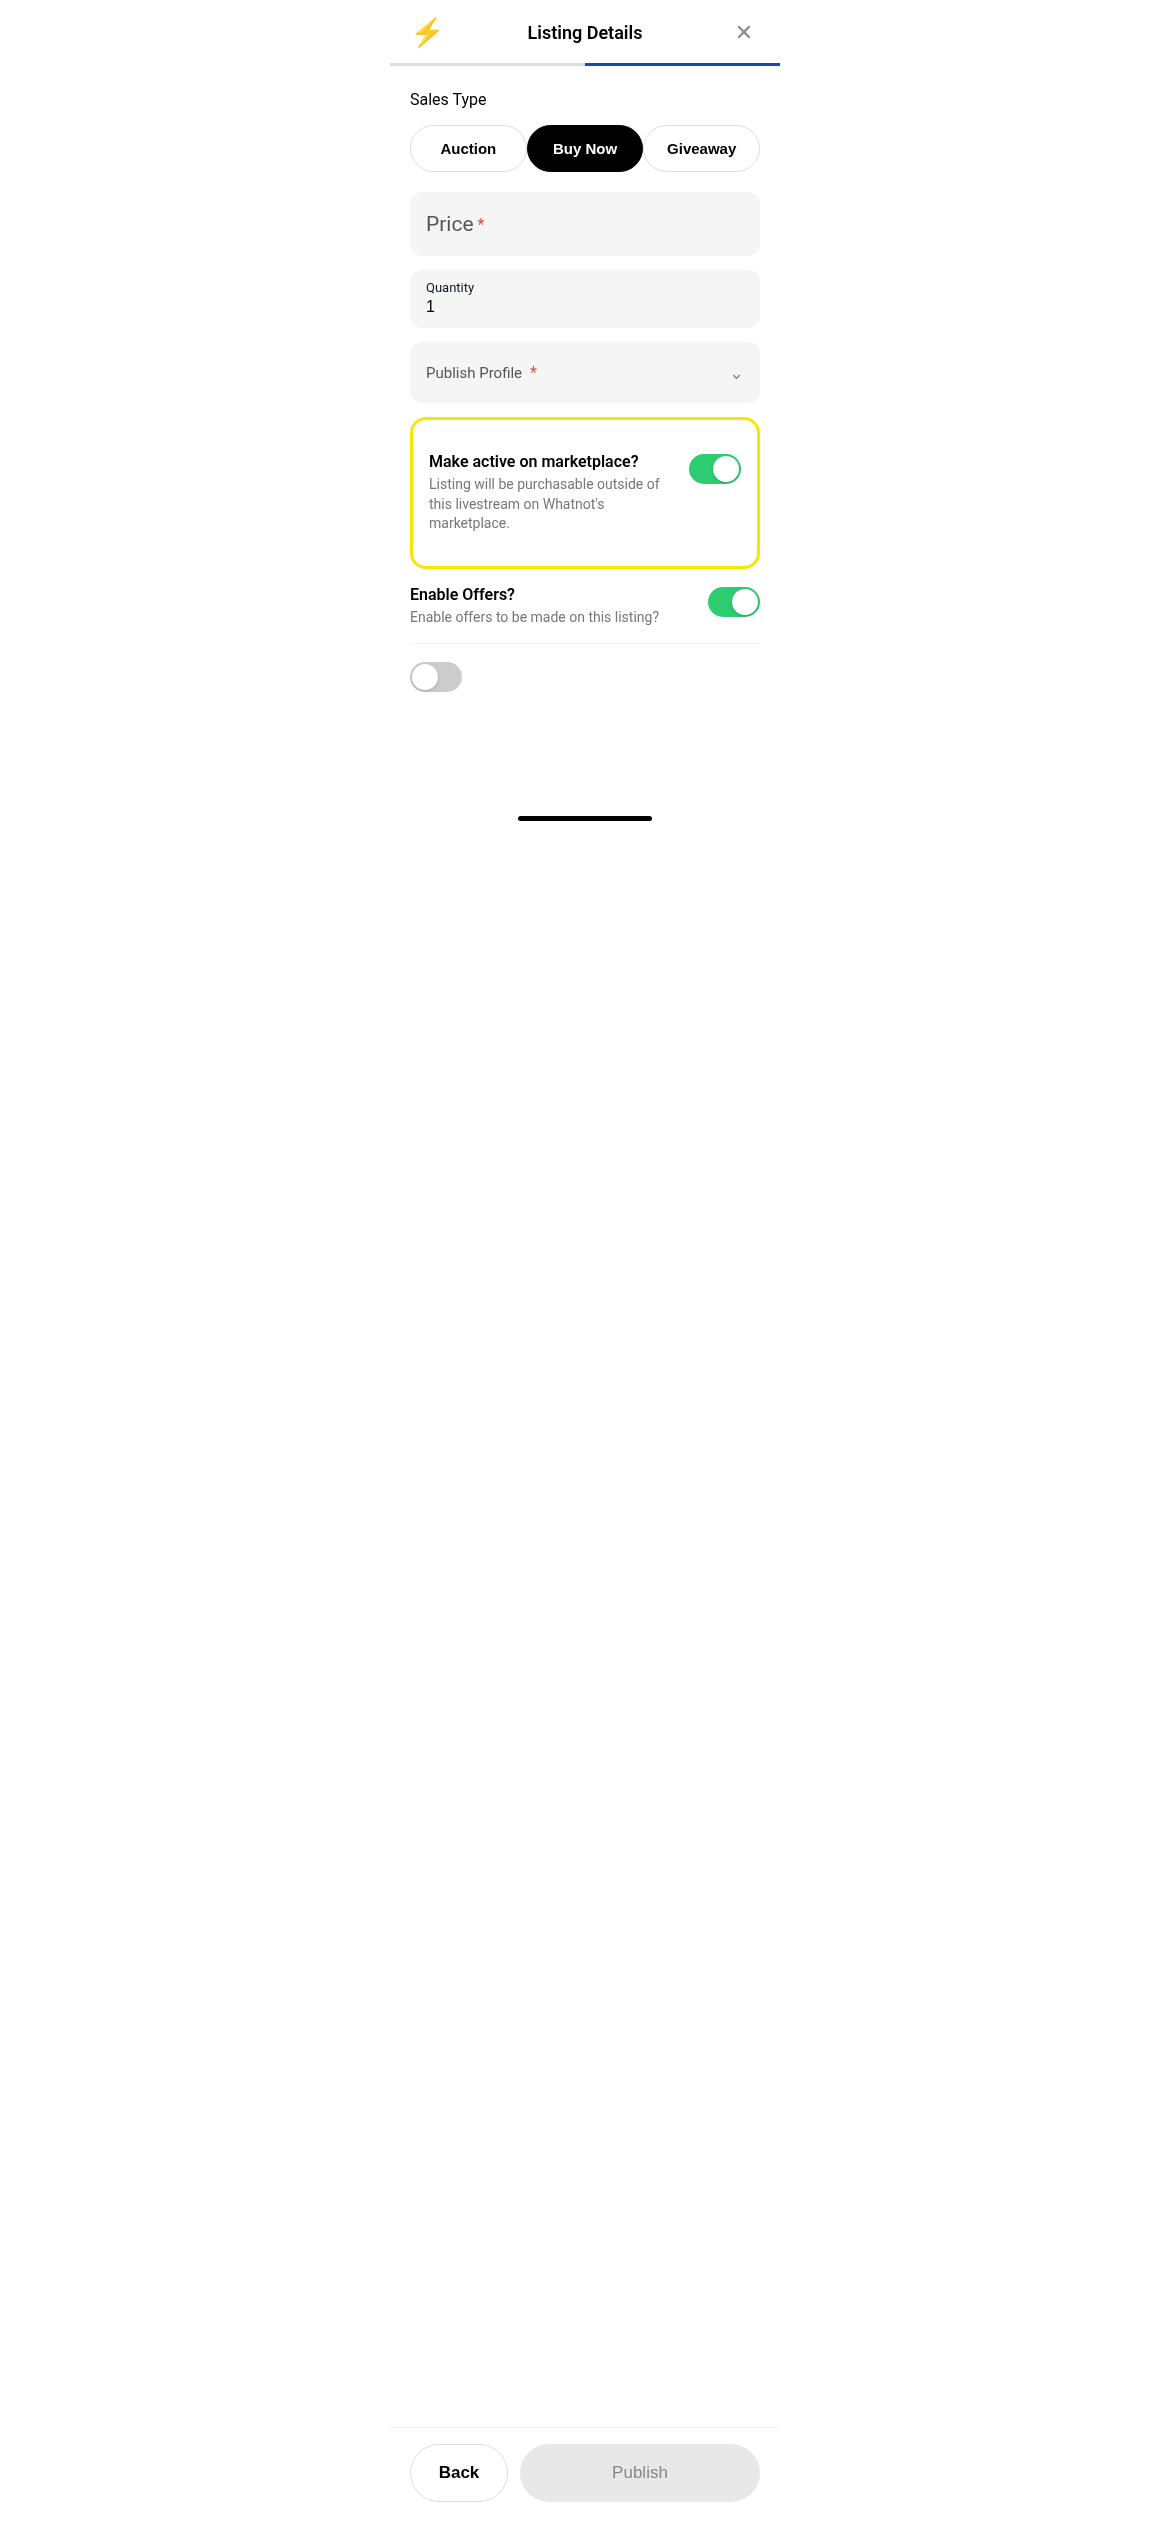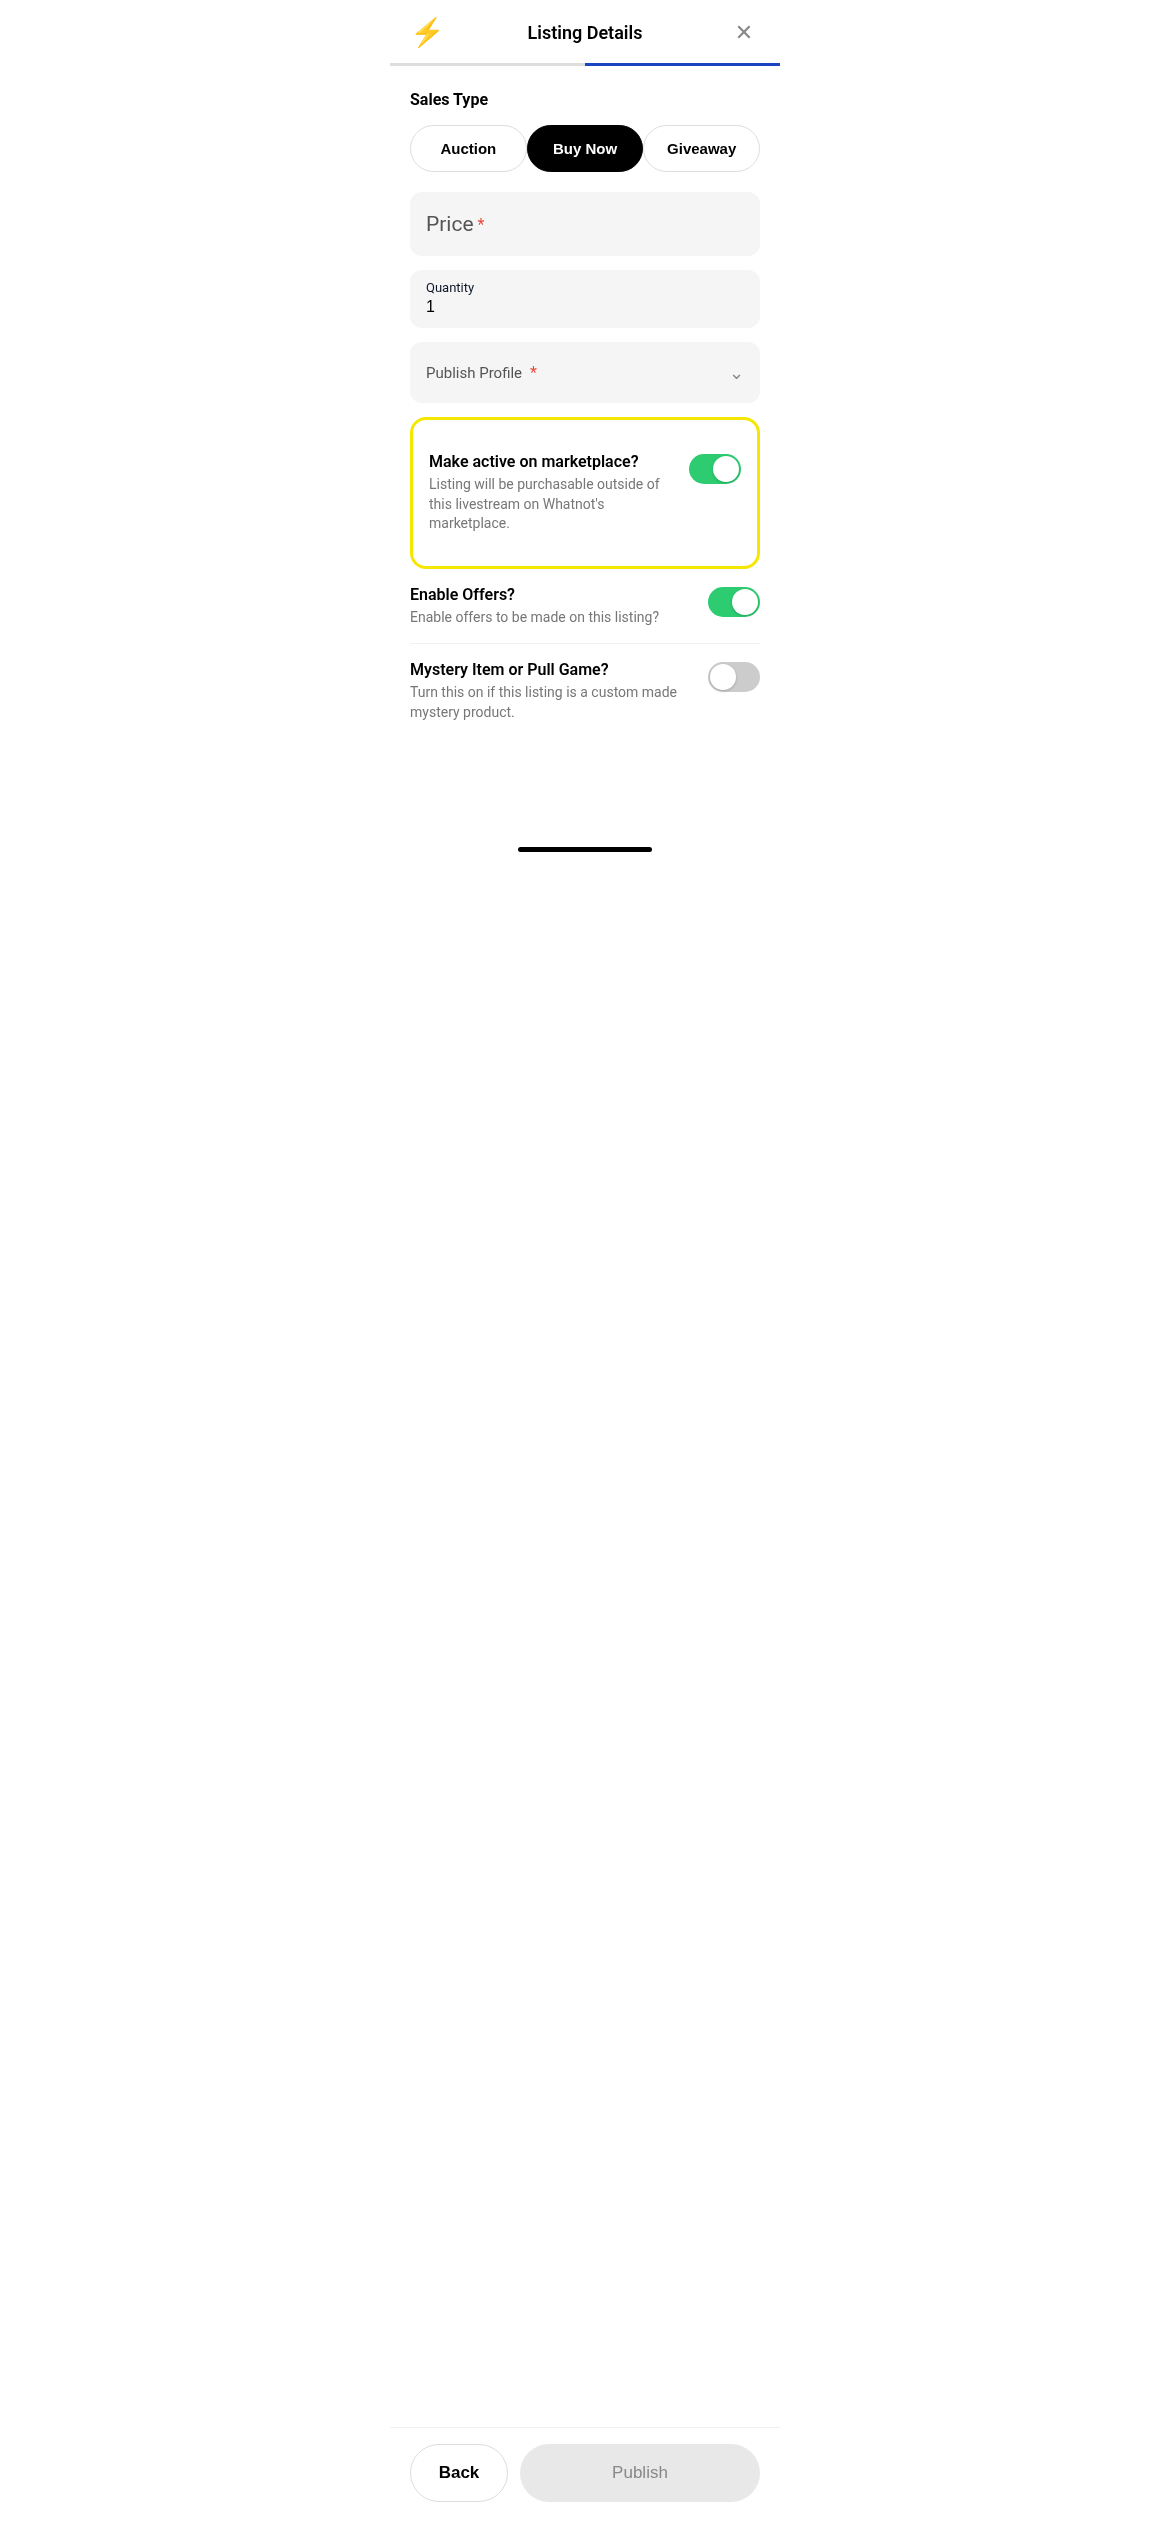--- a/index.html
+++ b/index.html
@@ -69,21 +69,21 @@
       height: 3px;
       background: #1a44c2;
     }
 
     .content {
       padding: 24px 20px 100px 20px;
     }
 
     .section-label {
       font-size: 16px;
-      font-weight: 700;
+      font-weight: 400;
       color: #000;
       margin-bottom: 16px;
     }
 
     .sales-type-buttons {
       display: flex;
       margin-bottom: 20px;
     }
 
     .sales-type-btn {
@@ -368,24 +368,20 @@
 
   <div class="standalone-toggle-row">
     <div class="toggle-text">
       <div class="toggle-title">Enable Offers?</div>
       <div class="toggle-description">Enable offers to be made on this listing?</div>
     </div>
     <div class="toggle-switch on"></div>
   </div>
 
   <div class="standalone-toggle-row">
-    <div class="toggle-text">
-      <div class="toggle-title">Mystery Item or Pull Game?</div>
-      <div class="toggle-description">Turn this on if this listing is a custom made mystery product.</div>
-    </div>
     <div class="toggle-switch off"></div>
   </div>
 
 </div>
 
 <div class="bottom-bar">
   <button class="back-btn">Back</button>
   <button class="publish-btn">Publish</button>
 </div>
 

